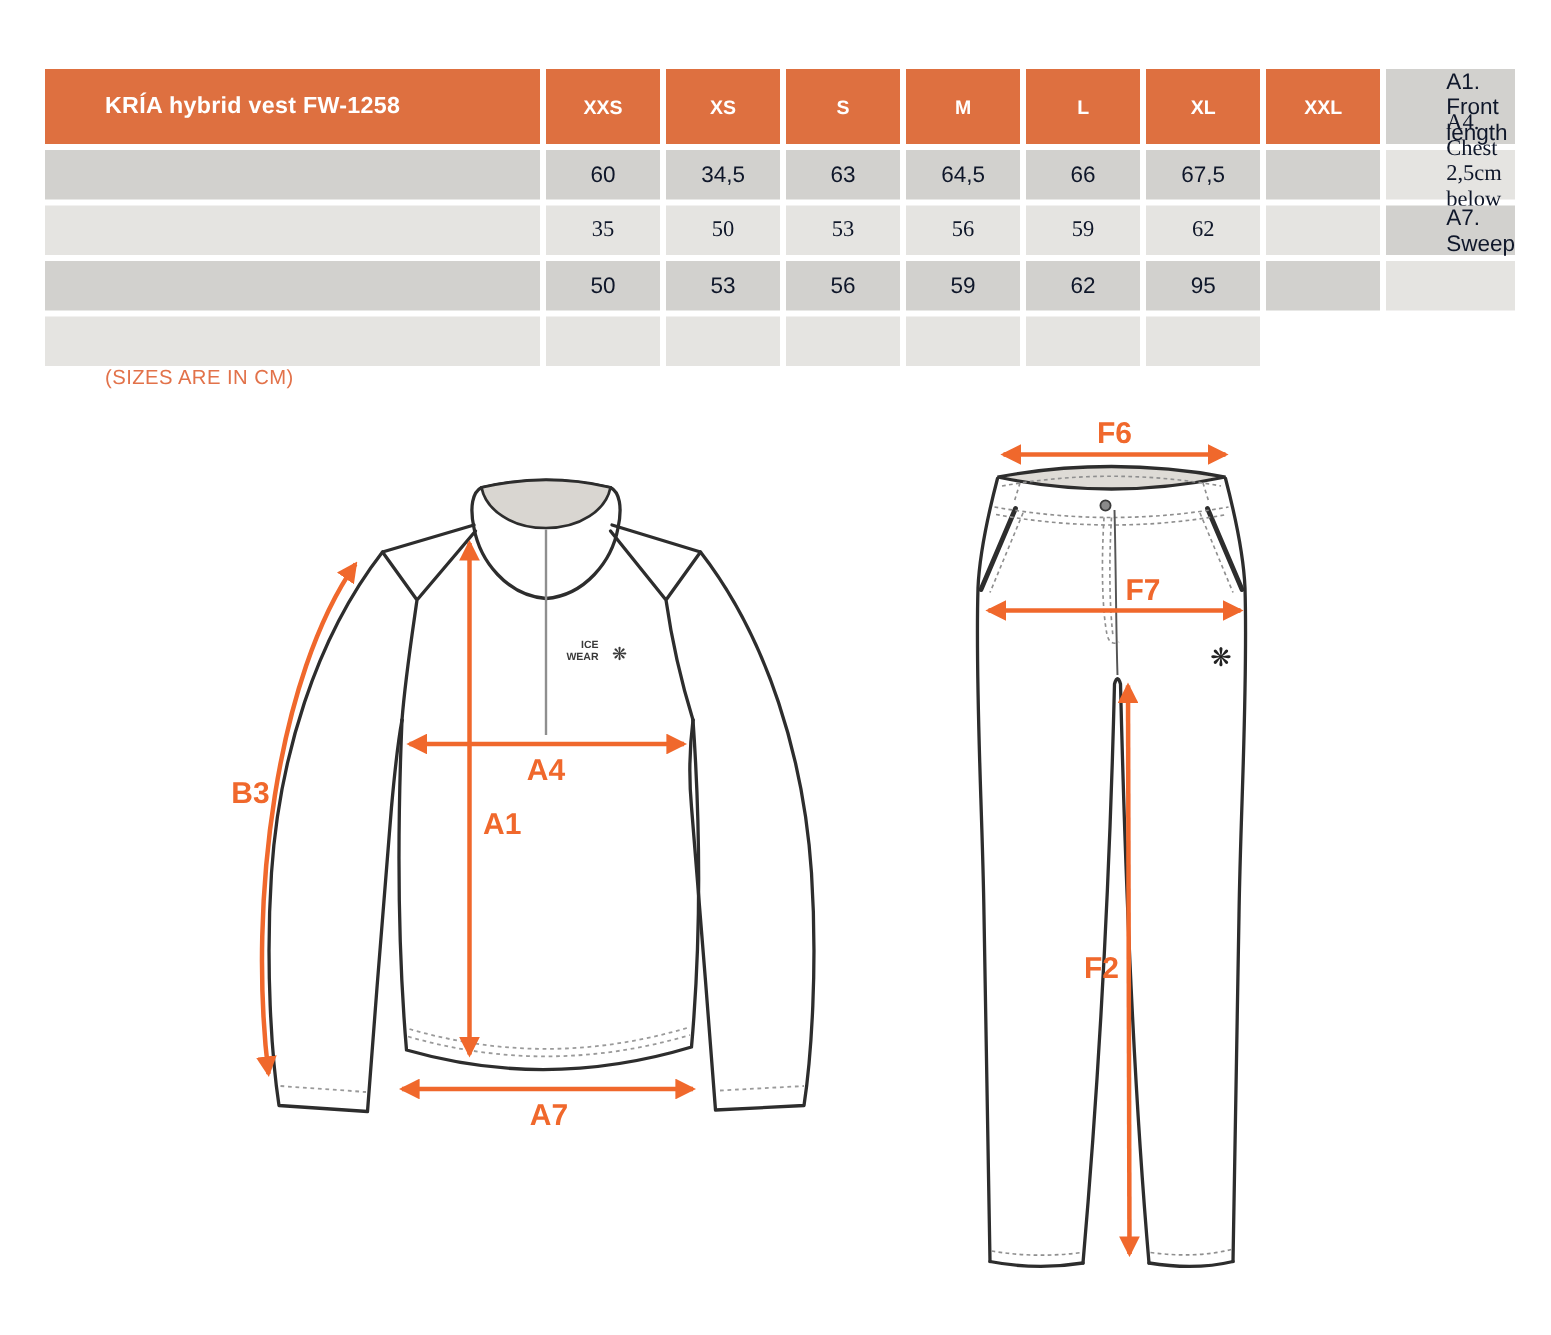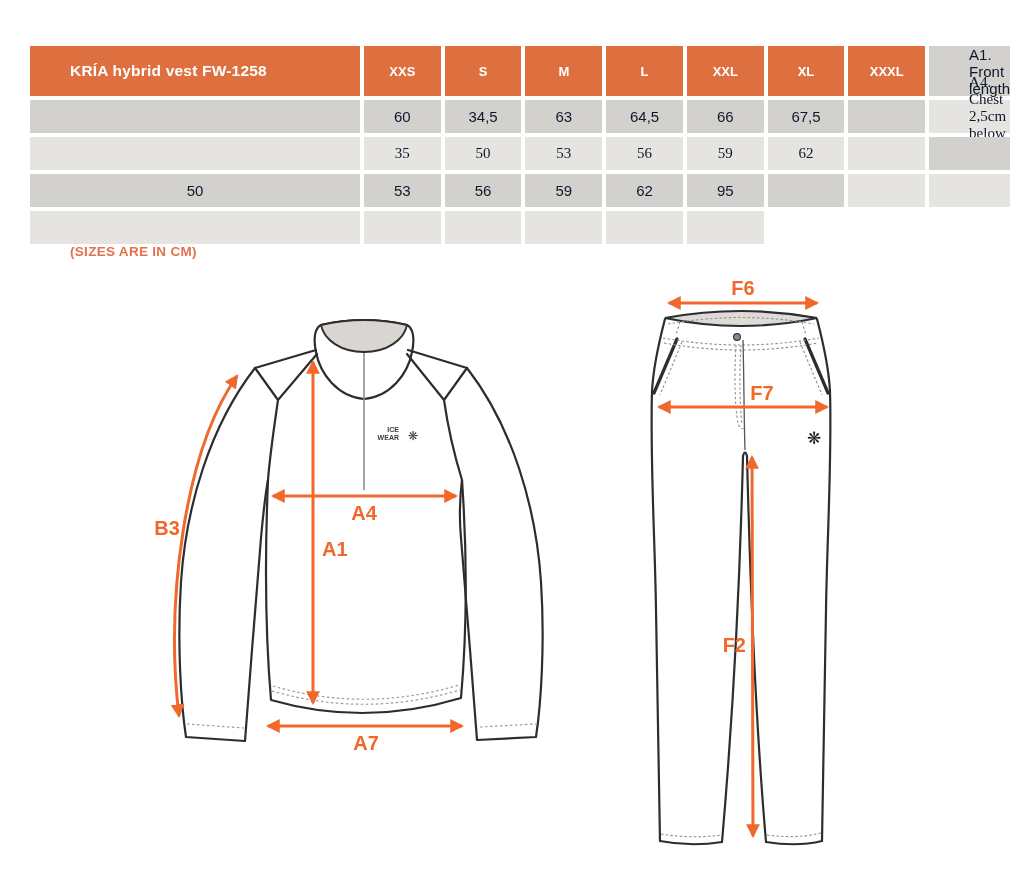--- a/index.html
+++ b/index.html
@@ -23,60 +23,61 @@
   .size-table .td{
     display:flex;align-items:center;justify-content:center;
     font-size:15px;color:#0f172a;
   }
   .size-table .td.label{justify-content:flex-start;padding-left:40px;}
   .size-table .dark{background:#D2D1CE;}
   .size-table .light{background:#E5E4E1;font-family:Liberation Serif, serif;}
 
   .note{
     position:absolute;left:70px;top:244px;
-    color:#E2724A;font-weight:bold;font-size:13.5px;letter-spacing:.3px;text-align:center;
+    color:#E2724A;font-weight:normal;font-size:13.5px;letter-spacing:.3px;text-align:center;
   }
 
   svg.shirt{position:absolute;left:140px;top:300px;width:420px;height:470px;}
   svg.pants{position:absolute;left:640px;top:280px;width:240px;height:590px;}
   svg text.mlabel{font-family:"Liberation Sans",sans-serif;font-weight:bold;font-size:20px;fill:#F0682C;}
   svg text.logo{font-family:"Liberation Sans",sans-serif;font-weight:bold;fill:#3a3a3a;}
 </style>
 </head>
 <body>
 
 <div class="page">
 
   <div class="size-table">
       <div class="th title">KRÍA hybrid vest FW-1258</div>
       <div class="th">XXS</div>
+      <div class="th">XS</div>
       <div class="th">S</div>
       <div class="th">M</div>
       <div class="th">L</div>
+      <div class="th">XL</div>
       <div class="th">XXL</div>
-      <div class="th">XL</div>
-      <div class="th">XXXL</div>
       <div class="td label dark">A1. Front length</div>
       <div class="td val dark"></div>
       <div class="td val dark">60</div>
       <div class="td val dark">34,5</div>
       <div class="td val dark">63</div>
       <div class="td val dark">64,5</div>
       <div class="td val dark">66</div>
       <div class="td val dark">67,5</div>
       <div class="td val dark"></div>
       <div class="td label light">A4. Chest 2,5cm below armpit</div>
       <div class="td val light"></div>
       <div class="td val light">35</div>
       <div class="td val light">50</div>
       <div class="td val light">53</div>
       <div class="td val light">56</div>
       <div class="td val light">59</div>
       <div class="td val light">62</div>
       <div class="td val light"></div>
+      <div class="td label dark">A7. Sweep</div>
       <div class="td val dark"></div>
       <div class="td val dark">50</div>
       <div class="td val dark">53</div>
       <div class="td val dark">56</div>
       <div class="td val dark">59</div>
       <div class="td val dark">62</div>
       <div class="td val dark">95</div>
       <div class="td val dark"></div>
       <div class="td val light"></div>
       <div class="td val light"></div>

